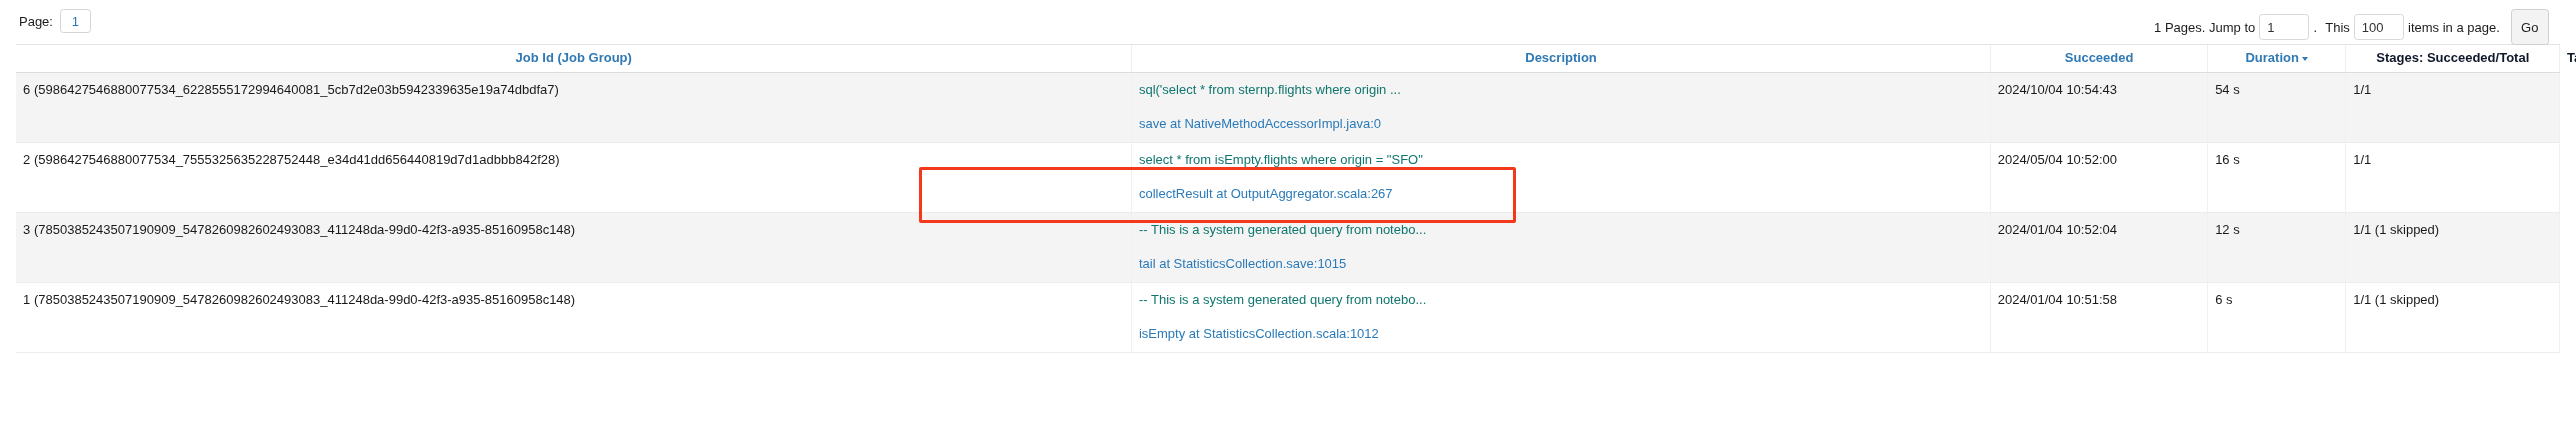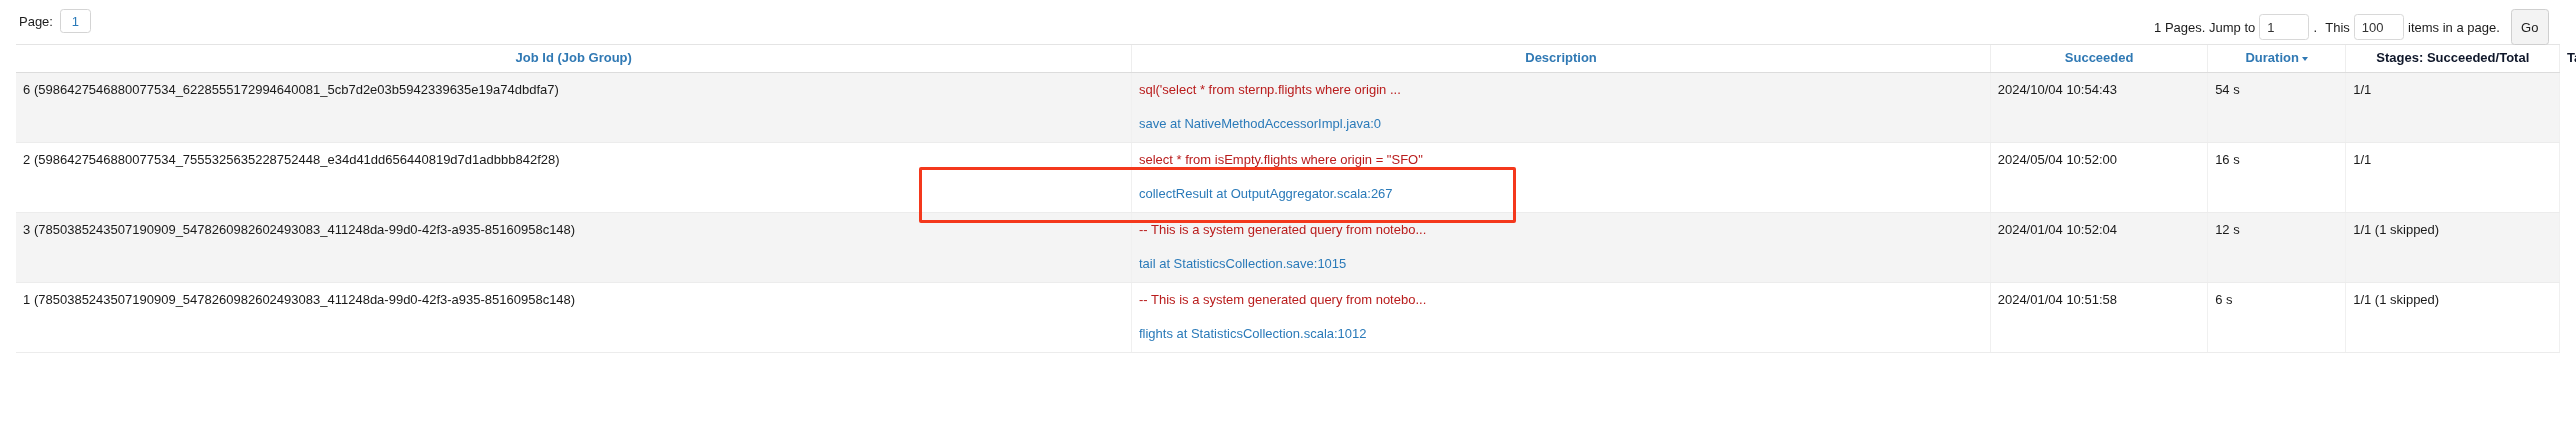--- a/index.html
+++ b/index.html
@@ -159,21 +159,21 @@
     padding: 7.5px 6.8px 8.8px 6.8px;
     vertical-align: top;
     border-bottom: 0.7px solid #ececec;
     line-height: 1.45;
     word-break: break-word;
   }
   .jobs-table td + td { border-left: 0.7px solid #f0f0f0; }
   .jobs-table tbody tr.odd td { background: #f4f4f4; }
   .jobs-table tbody tr.even td { background: #ffffff; }
 
-  .desc-main { display: block; color: #b91c1c; }
+  .desc-main { display: block; color: #0f766e; }
   .desc-link {
     display: block;
     color: #2a7ab9;
     margin-top: 15px;
     text-decoration: none;
     cursor: pointer;
   }
   .desc-cell { position: relative; }
 
   
@@ -317,21 +317,21 @@
             <div class="progress-fill" style="width:100%"></div>
             <div class="progress-label">1/1 (8 skipped)</div>
           </div>
         </td>
       </tr>
 
       <tr class="even">
         <td>1 (7850385243507190909_5478260982602493083_411248da-99d0-42f3-a935-85160958c148)</td>
         <td class="desc-cell">
           <span class="desc-main">-- This is a system generated query from notebo...</span>
-          <a class="desc-link">flights at StatisticsCollection.scala:1012</a>
+          <a class="desc-link">isEmpty at StatisticsCollection.scala:1012</a>
         </td>
         <td>2024/01/04 10:51:58</td>
         <td>6 s</td>
         <td>1/1 (1 skipped)</td>
         <td>
           <div class="progress">
             <div class="progress-fill" style="width:100%"></div>
             <div class="progress-label">1/1 (8 skipped)</div>
           </div>
         </td>

